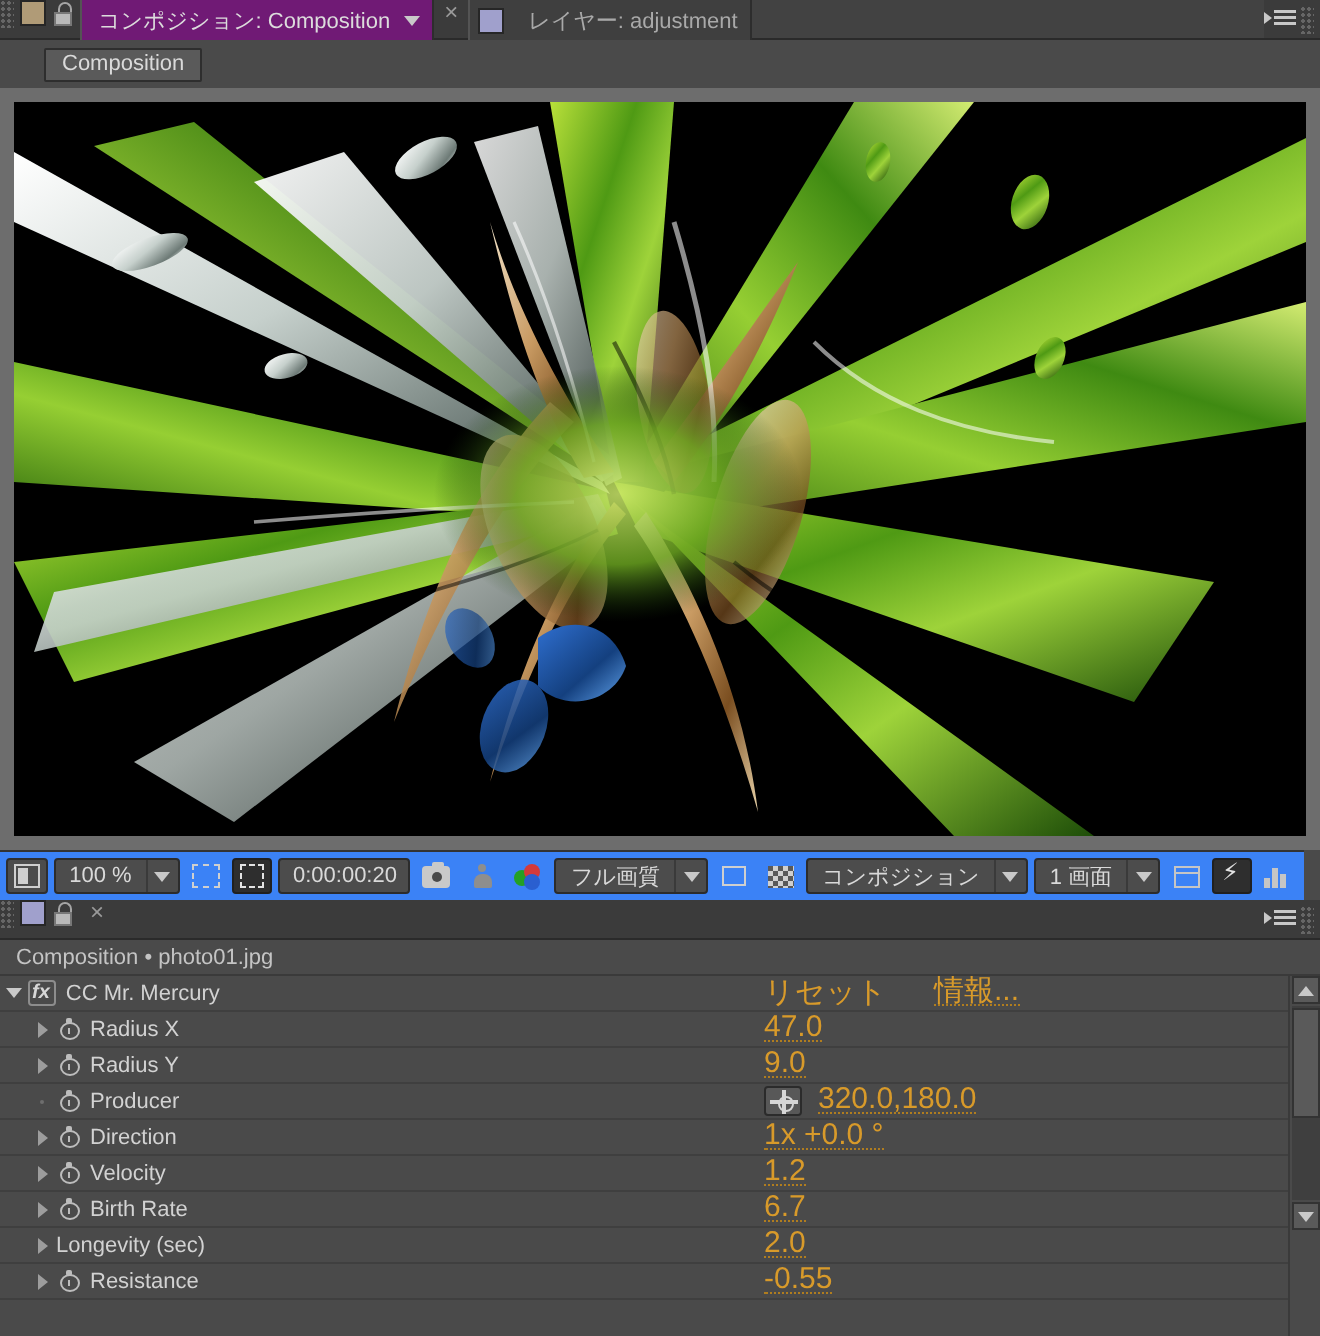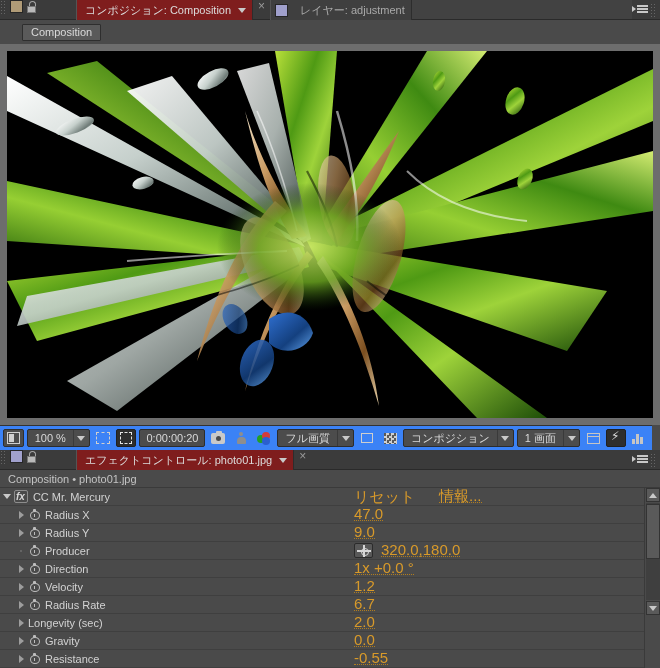--- a/index.html
+++ b/index.html
@@ -57,21 +57,21 @@
   .lock-icon .body {
     position: absolute; left: 1px; top: 6px; width: 9px; height: 7px;
     background: #b9b9b9; border: 1px solid #777;
   }
   .tab {
     height: 20px; display: flex; align-items: center;
     padding: 0 6px 0 8px; gap: 7px;
     border-left: 1px solid #545454; border-right: 1px solid #2d2d2d;
     font-size: 11px; color: #cfcfcf; white-space: nowrap;
   }
-  .tab.sel { background: #7f1d1d; color: #dcdcdc; margin-left: 36px; }
+  .tab.sel { background: #701a75; color: #dcdcdc; }
   .tab.dim { background: #3f3f3f; color: #a9a9a9; }
   .tab-close {
     font-size: 12px; color: #9a9a9a; padding: 0 5px; line-height: 1;
   }
   .tabfill { flex: 1 1 auto; background: #3b3b3b; }
   .tabfill.lite { background: #424242; }
 
   
   #comp-panel {
     position: absolute; left: 0; top: 20px; width: 660px; height: 430px;
@@ -176,21 +176,21 @@
     font-size: 11px; color: #c4c4c4; background: #4a4a4a;
     border-bottom: 1px solid #3a3a3a;
   }
   #ec-list {
     position: absolute; left: 0; top: 38px; right: 0; bottom: 0;
     overflow: hidden;
   }
   .ec-row {
     display: flex; align-items: flex-start; height: 18px;
     border-bottom: 1px solid #3f3f3f;
-    background: #4a4a4a; font-size: 11px; color: #d2d2d2;
+    background: #4a4a4a; font-size: 11px; color: #d2d2d2; gap: 28px;
   }
   .ec-name { display: flex; align-items: center; width: 340px; flex: 0 0 340px; height: 100%; }
   .ec-val { flex: 1 1 auto; display: flex; align-items: center; height: 100%; padding-left: 14px; gap: 0; }
   .twirl {
     width: 14px; flex: 0 0 14px; display: flex; align-items: center; justify-content: center;
   }
   .twirl .t-right {
     width:0;height:0;border-top:4px solid transparent;border-bottom:4px solid transparent;
     border-left:5px solid #9d9d9d;
   }
@@ -473,24 +473,20 @@
 
 <div id="ec-panel">
 
   <div id="ec-tabbar">
     <div class="grip"></div>
     <div class="tab-swatch" style="background:#a0a0cc"></div>
     <div class="lock-icon">
       <div class="shackle"></div>
         <div class="body"></div>
     </div>
-    <div class="tab sel">
-      <span>エフェクトコントロール: photo01.jpg</span>
-      <span class="tri-down"></span>
-    </div>
     <div class="tab-close">×</div>
     <div class="tabfill"></div>
     <div style="display:flex;align-items:center;padding-right:3px;">
       <div class="panel-menu"></div>
       <div class="grip"></div>
     </div>
   </div>
 
   <div id="ec-subhead">Composition • photo01.jpg</div>
 
@@ -603,21 +599,21 @@
           <div class="ec-name">
             <span style="width: 14px; flex: 0 0 14px;"></span>
             <span class="twirl">
               <span class="t-right"></span>
             </span>
             <span class="stopwatch">
               <span class="stem"></span>
               <span class="face"></span>
               <span class="hand"></span>
             </span>
-            <span class="ec-label">Radius Rate</span>
+            <span class="ec-label">Birth Rate</span>
           </div>
           <div class="ec-val">
             <span class="val-link">6.7</span>
           </div>
         </div>
         <div class="ec-row">
           <div class="ec-name">
             <span style="width: 14px; flex: 0 0 14px;"></span>
             <span class="twirl">
               <span class="t-right"></span>
@@ -633,37 +629,20 @@
           <div class="ec-name">
             <span style="width: 14px; flex: 0 0 14px;"></span>
             <span class="twirl">
               <span class="t-right"></span>
             </span>
             <span class="stopwatch">
               <span class="stem"></span>
               <span class="face"></span>
               <span class="hand"></span>
             </span>
-            <span class="ec-label">Gravity</span>
-          </div>
-          <div class="ec-val">
-            <span class="val-link">0.0</span>
-          </div>
-        </div>
-        <div class="ec-row">
-          <div class="ec-name">
-            <span style="width: 14px; flex: 0 0 14px;"></span>
-            <span class="twirl">
-              <span class="t-right"></span>
-            </span>
-            <span class="stopwatch">
-              <span class="stem"></span>
-              <span class="face"></span>
-              <span class="hand"></span>
-            </span>
             <span class="ec-label">Resistance</span>
           </div>
           <div class="ec-val">
             <span class="val-link">-0.55</span>
           </div>
         </div>
       </div>
   </div>
 
   <div id="ec-scroll">

